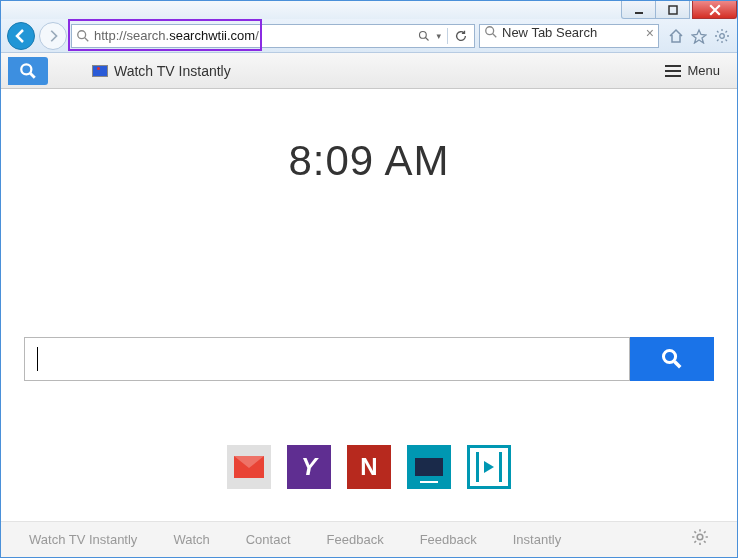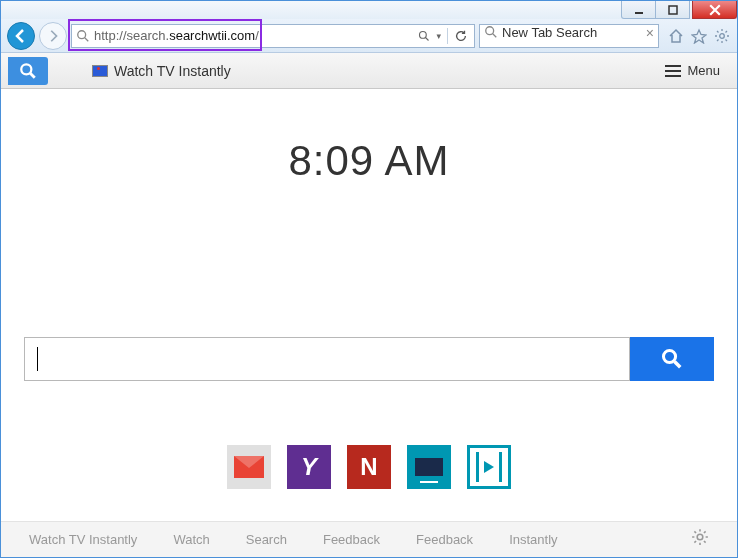--- a/index.html
+++ b/index.html
@@ -234,21 +234,21 @@
           <div class="film">
               <div class="play"></div>
             </div>
         </div>
       </div>
     </div>
 
     <div class="footer">
       <a>Watch TV Instantly</a>
       <a>Watch</a>
-      <a>Search</a>
+      <a>Contact</a>
       <a>Feedback</a>
       <a>Feedback</a>
       <a>Instantly</a>
       <span class="cog">
         <svg width="18" height="18" viewBox="0 0 16 16">
             <circle cx="8" cy="8" r="2.5" fill="none" stroke="#999" stroke-width="1.4"></circle>
             <path d="M8 1 V3 M8 13 V15 M1 8 H3 M13 8 H15 M3 3 L4.5 4.5 M11.5 11.5 L13 13 M13 3 L11.5 4.5 M4.5 11.5 L3 13" stroke="#999" stroke-width="1.4"></path>
           </svg>
       </span>
     </div>

